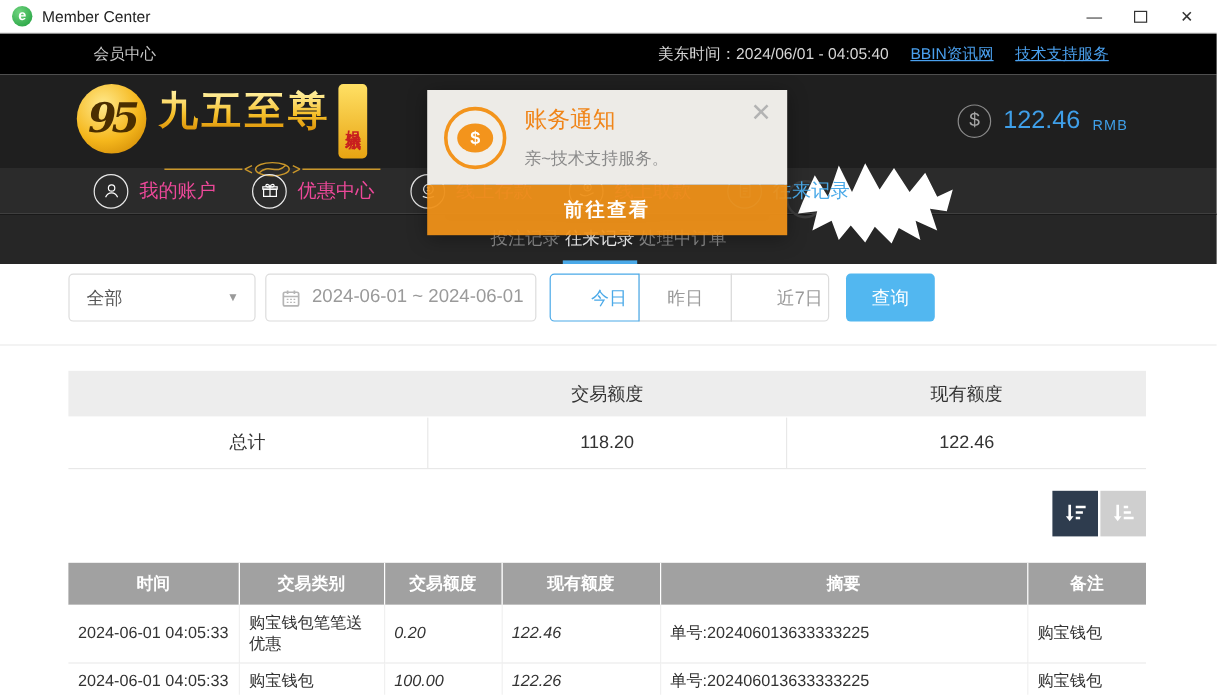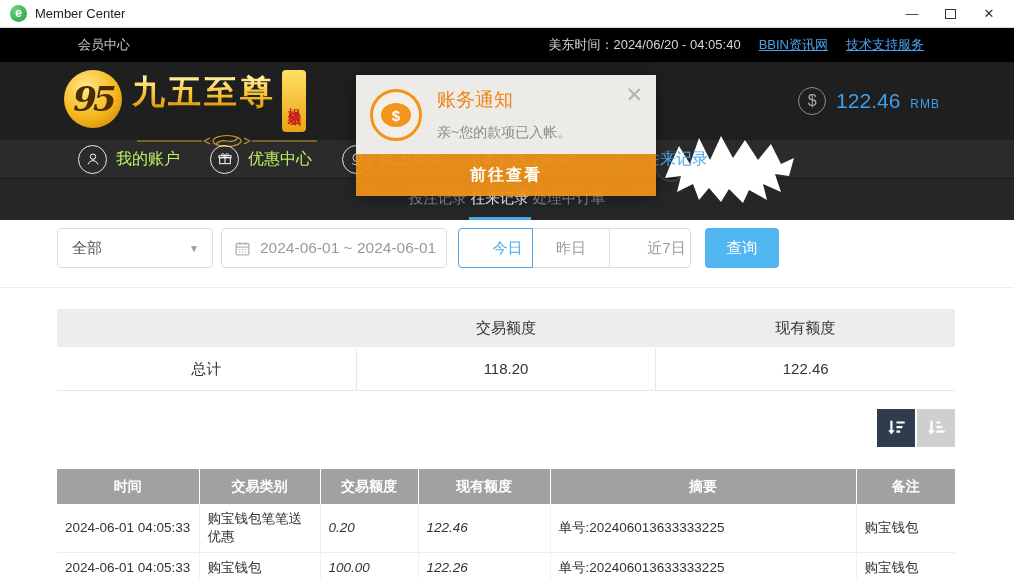--- a/index.html
+++ b/index.html
@@ -48,21 +48,21 @@
   .scribble { position:absolute; left:663px; top:72px; }
   .balance { position:absolute; right:74px; top:50%; transform:translateY(-50%);
     display:flex; align-items:center; gap:10px; }
   .balance-coin { width:28px; height:28px; border:1.5px solid #8a8a8a; border-radius:50%;
     color:#a8a8a8; font-size:16px; display:flex; align-items:center; justify-content:center; }
   .balance-amount { color:#3f9fe8; font-size:21px; }
   .balance-cur { color:#3f9fe8; font-size:12px; margin-top:6px; letter-spacing:1px; }
 
   
   .navbar { height:38px; background:#2b2b2b; display:flex; align-items:center; gap:30px; padding-left:78px; }
-  .nav-item { display:flex; align-items:center; gap:9px; color:#bef264; font-size:16px; cursor:pointer; position:relative; }
+  .nav-item { display:flex; align-items:center; gap:9px; color:#ec4899; font-size:16px; cursor:pointer; position:relative; }
   .nav-circle { width:29px; height:29px; border:1.5px solid #e8e8e8; border-radius:50%;
     display:flex; align-items:center; justify-content:center; flex:0 0 auto; }
   .nav-item.active { color:#4aa9e8; }
   .nav-item.active .nav-circle { border-color:#4aa9e8; }
   .nav-item.active svg { stroke:#4aa9e8; }
   .nav-badge { position:absolute; top:-3px; right:-12px; width:8px; height:8px; border-radius:50%; background:#f2566e; }
   .nav-item svg { stroke:#fff; fill:none; stroke-width:1.5; }
 
   
   .subnav { height:42px; background:#262626; border-top:1px solid #171717;
@@ -147,21 +147,21 @@
     <div class="win-controls">
       <div class="win-btn">—</div>
       <div class="win-btn win-max"></div>
       <div class="win-btn">✕</div>
     </div>
   </div>
 
   <div class="topbar">
     <div class="topbar-crumb">会员中心</div>
     <div class="topbar-right">
-      <span class="topbar-time">美东时间：2024/06/20 - 04:05:40</span>
+      <span class="topbar-time">美东时间：2024/06/01 - 04:05:40</span>
       <span class="topbar-link">BBIN资讯网</span>
       <span class="topbar-link">技术支持服务</span>
     </div>
   </div>
 
   <div class="header">
     <div class="logo">
       <div class="logo-circle">95</div>
       <div class="logo-textwrap">
         <span class="logo-name">九五至尊</span><span class="logo-badge">娱乐城</span>
@@ -335,20 +335,20 @@
     </table>
   </div>
 
   <div class="popup">
     <div class="popup-main">
       <div class="popup-icon">
         <div class="popup-bubble">$</div>
       </div>
       <div class="popup-texts">
         <div class="popup-title">账务通知</div>
-        <div class="popup-msg">亲~您的款项已入帐。</div>
+        <div class="popup-msg">亲~技术支持服务。</div>
       </div>
       <div class="popup-close">✕</div>
     </div>
     <div class="popup-action">前往查看</div>
   </div>
 
 </div>
 
 </body></html>

